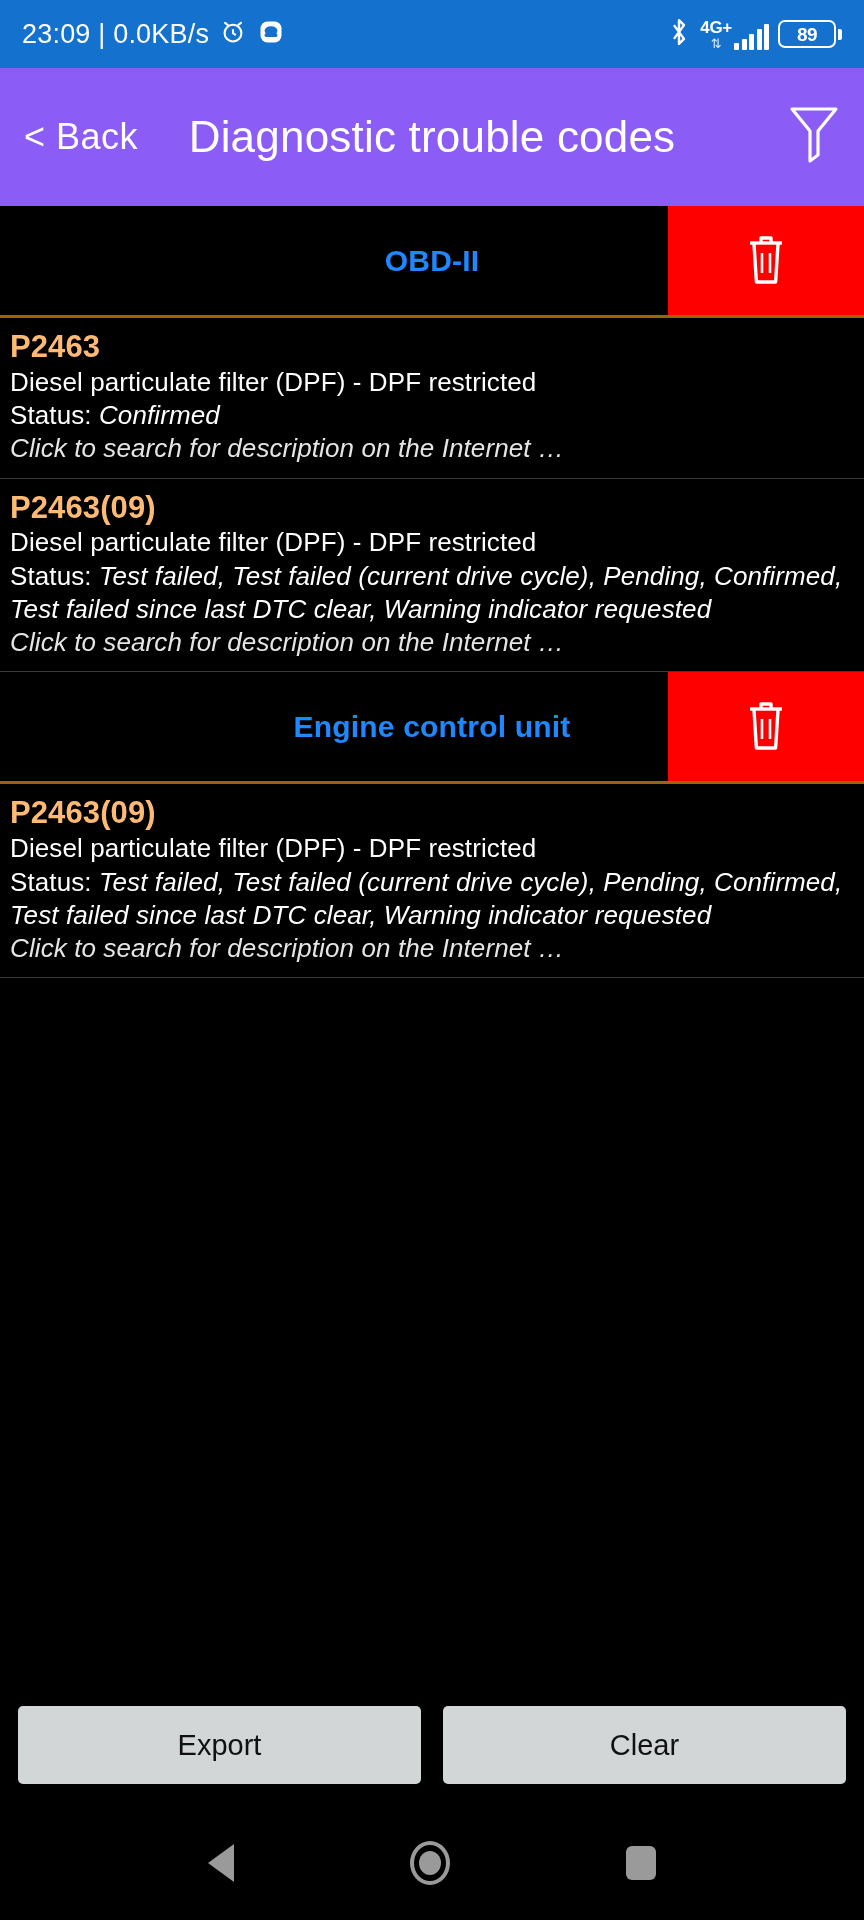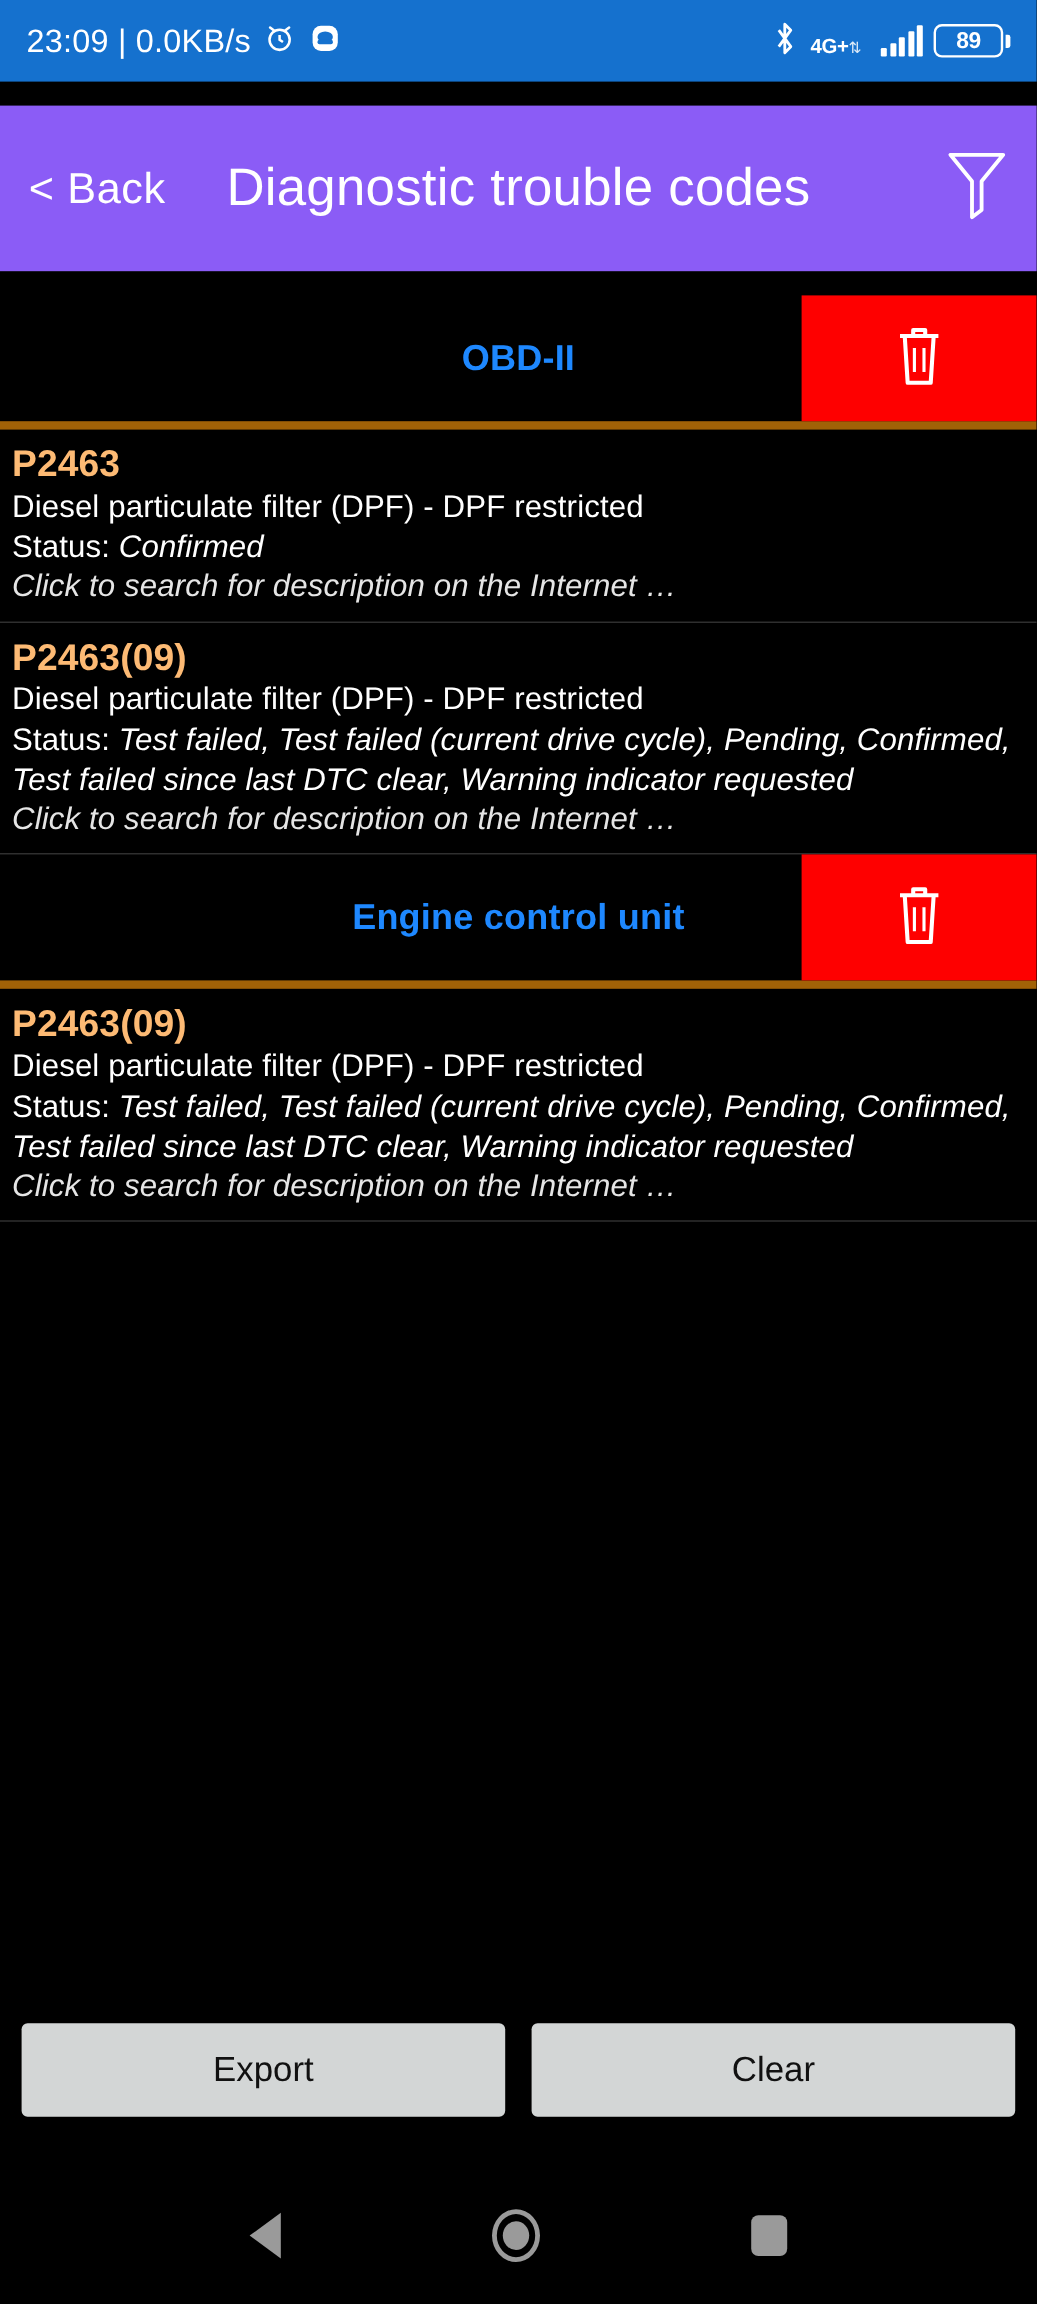--- a/index.html
+++ b/index.html
@@ -2,34 +2,34 @@
 <html><head>
 <meta charset="utf-8">
 <style>
   * { margin:0; padding:0; box-sizing:border-box; }
   html, body {
     width:864px; height:1920px;
     background:#000;
     font-family:"Liberation Sans", sans-serif;
     overflow:hidden;
   }
-  #phone { position:relative; width:864px; height:1920px; background:#000; display:flex; flex-direction:column;gap:20px; }
+  #phone { position:relative; width:864px; height:1920px; background:#000; display:flex; flex-direction:column; }
 
   
   .statusbar {
     height:68px; flex:0 0 68px; background:#1571ce;
     display:flex; align-items:center; justify-content:space-between;
     padding:0 22px; color:#fff;
   }
   .sb-left { display:flex; align-items:center; gap:10px; }
   .sb-clock { font-size:27px; font-weight:500; letter-spacing:.2px; white-space:nowrap; }
   .sb-right { display:flex; align-items:center; gap:9px; }
   .icon-alarm, .icon-app { display:block; }
   .net-block { display:flex; align-items:flex-end; gap:2px; }
-  .net-text { display:flex; flex-direction:row; align-items:center; line-height:1; margin-right:14px;}
+  .net-text { display:flex; flex-direction:column; align-items:center; line-height:1; margin-right:0;}
   .net-label { font-size:17px; font-weight:600; letter-spacing:-.3px; }
   .net-arrows { font-size:13px; opacity:.85; line-height:1; margin-top:1px;}
   .bars { display:flex; align-items:flex-end; gap:2.5px; height:26px; }
   .bars i { display:block; width:5px; background:#fff; border-radius:1px; }
   .bars i:nth-child(1){height:7px;}
   .bars i:nth-child(2){height:11px;}
   .bars i:nth-child(3){height:16px;}
   .bars i:nth-child(4){height:21px;}
   .bars i:nth-child(5){height:26px;}
   .battery { display:flex; align-items:center; }
@@ -55,21 +55,21 @@
     pointer-events:none;
   }
   .filter-btn { margin-left:auto; z-index:2; display:flex; align-items:center; }
 
   
   .content { flex:1 1 auto; background:#000; overflow:hidden; position:relative; }
 
   .group-head {
     position:relative; height:112px;
     display:flex; align-items:center; justify-content:center;
-    border-bottom:7px solid #a16207;
+    border-bottom:3px solid #a16207;
   }
   .group-head .ghost { width:100%; text-align:center; }
   .group-title { color:#1e88ff; font-size:30px; font-weight:700; letter-spacing:.2px; }
   .del-btn {
     position:absolute; right:0; top:0; bottom:0; width:196px;
     background:#fe0000; display:flex; align-items:center; justify-content:center;
   }
 
   .dtc {
     padding:10px 10px 12px 10px;

